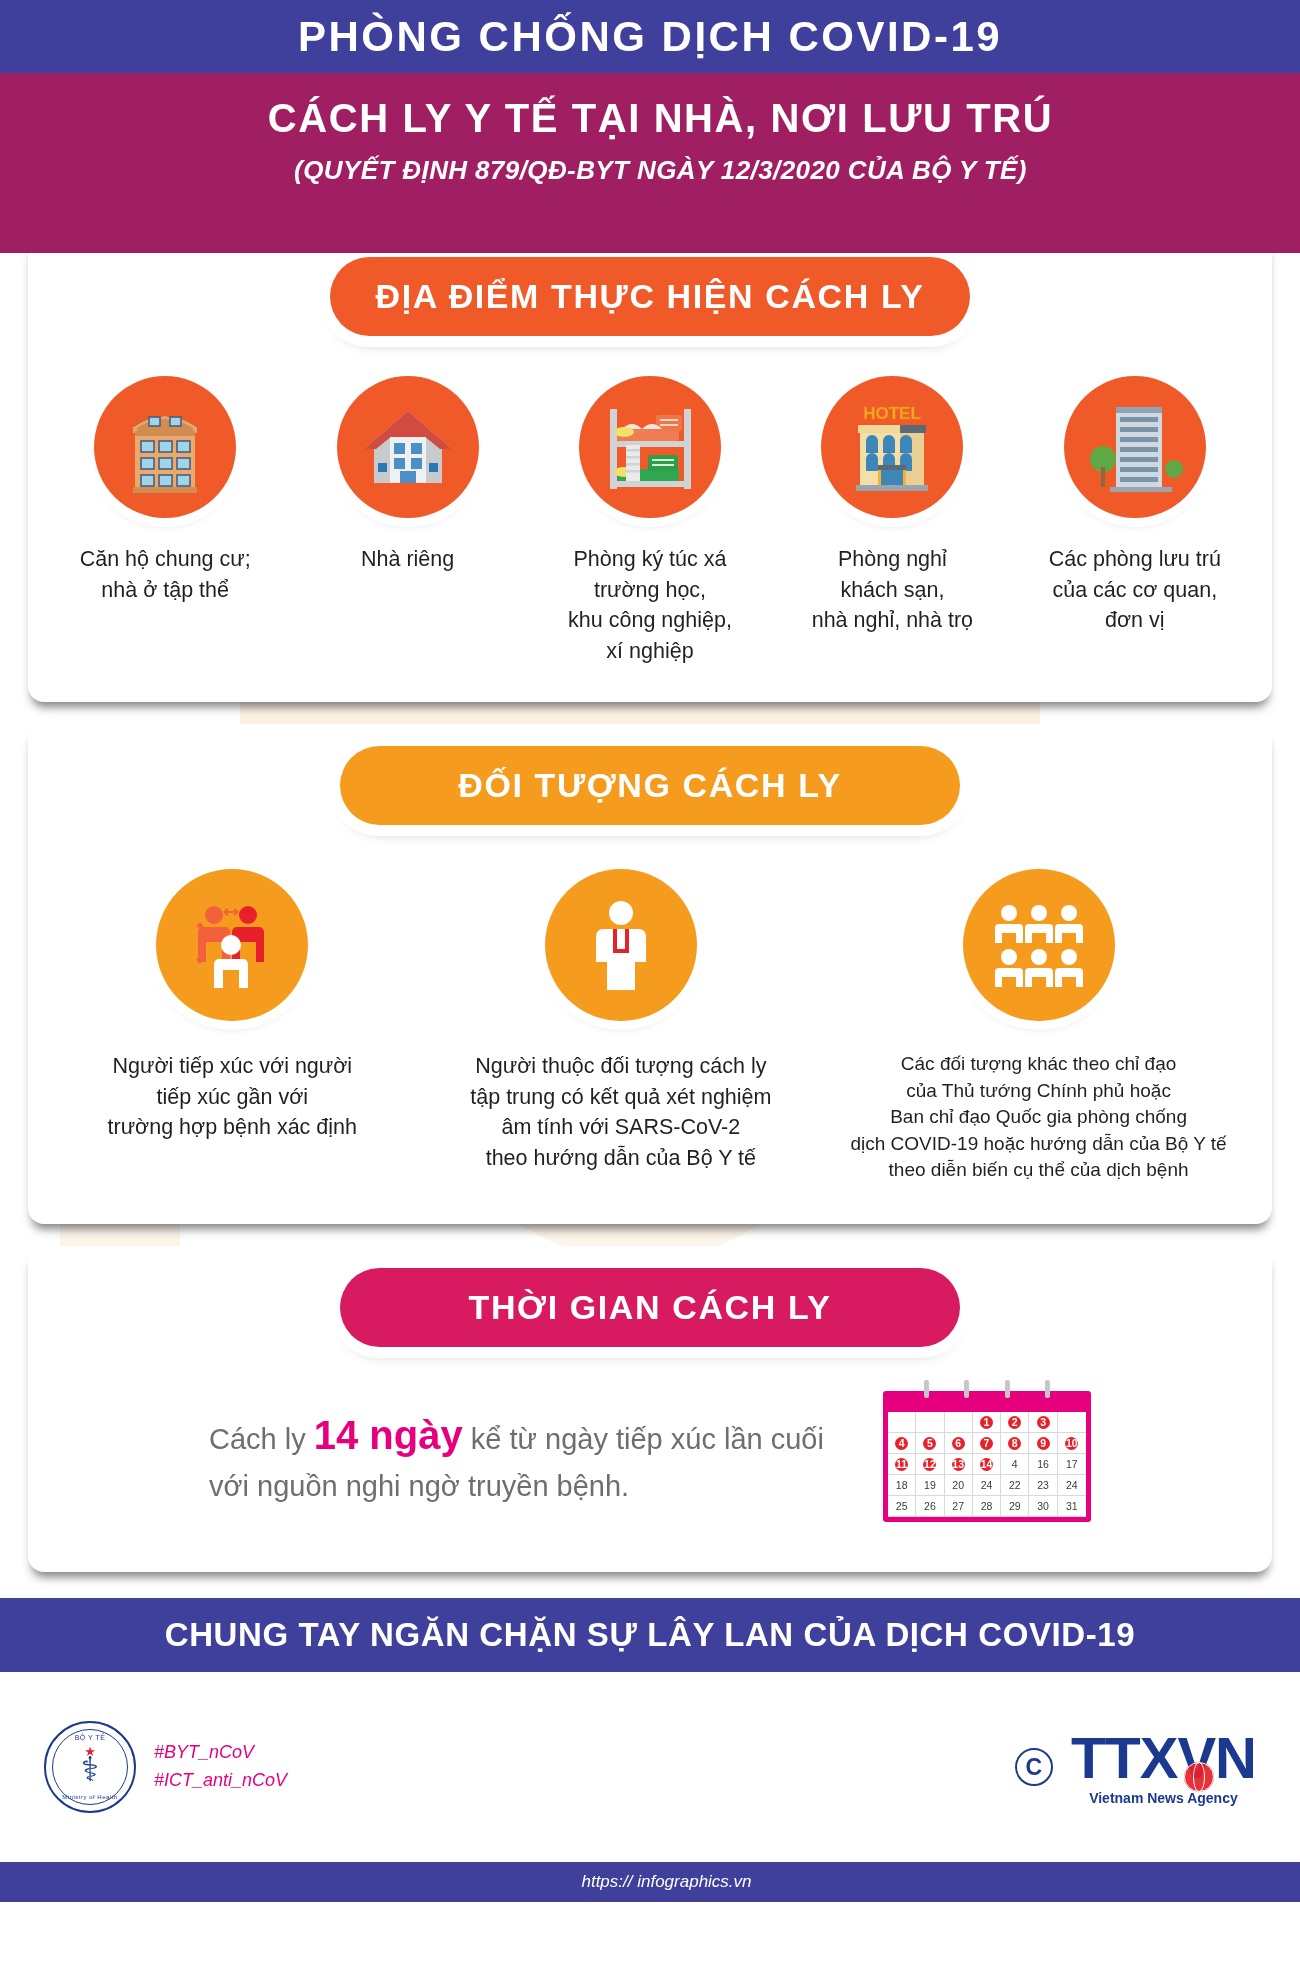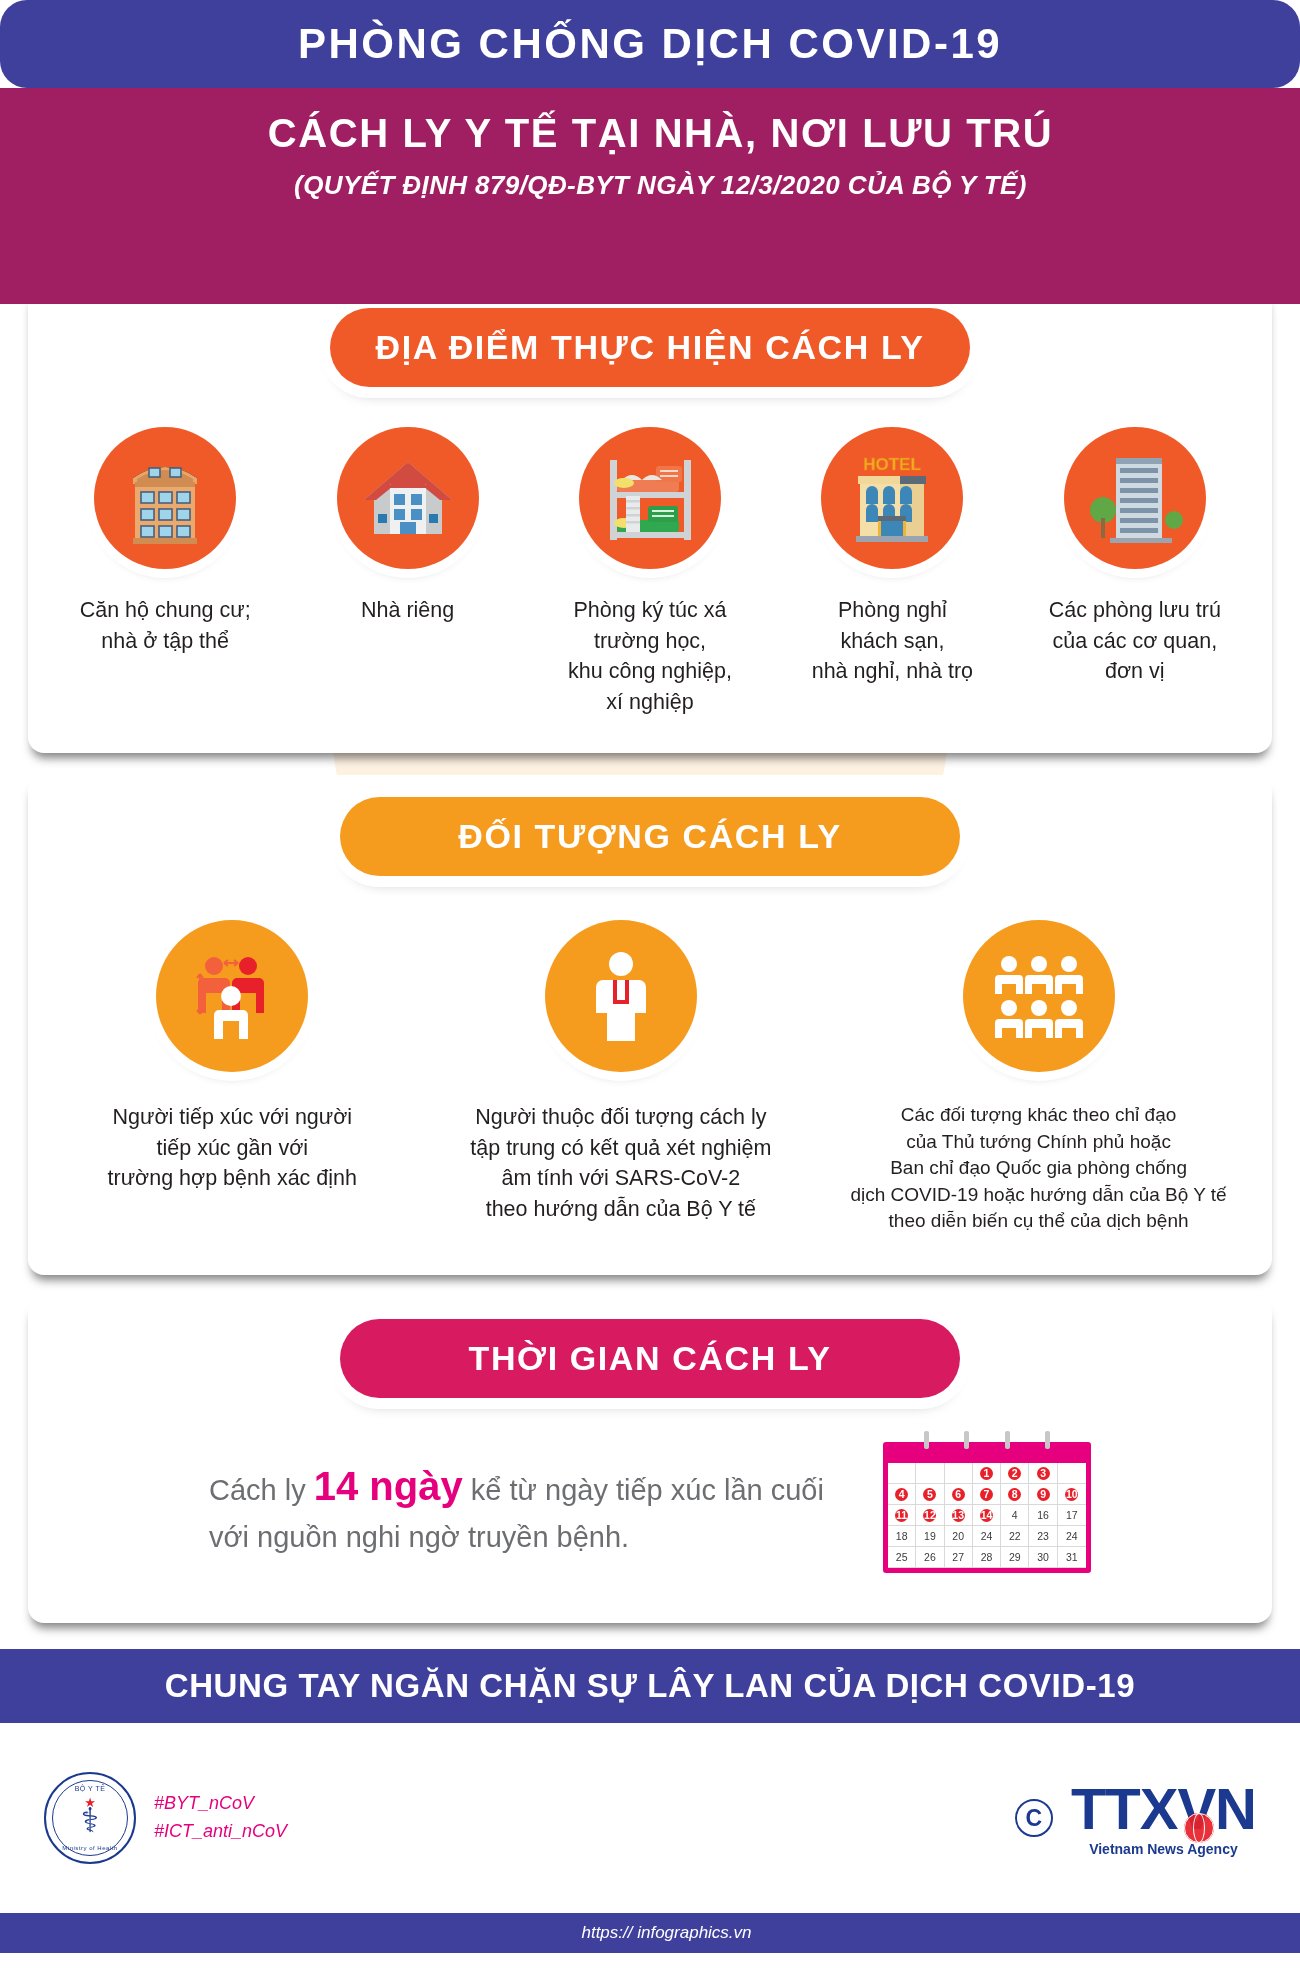--- a/index.html
+++ b/index.html
@@ -29,34 +29,34 @@
   }
   .virus-spike {
     position: absolute;
     background: #fdf1e2;
   }
 
   
   .band-top {
     position: relative; z-index: 5;
     background: #3f3f9c;
-    height: 88px;
-    display: flex; align-items: center; justify-content: center; border-radius: 27px;
+    height: 73px;
+    display: flex; align-items: center; justify-content: center;
   }
   .band-top h1 {
     color: #ffffff;
     font-size: 42px;
     font-weight: bold;
     letter-spacing: 2.5px;
     text-align: center;
   }
   .band-sub {
     position: relative; z-index: 5;
     background: #a01f62;
-    height: 216px;
+    height: 180px;
     padding-top: 16px;
     text-align: center;
     padding-left: 21px;
   }
   .band-sub h2 {
     color: #ffffff;
     font-size: 40px;
     font-weight: bold;
     letter-spacing: 1.6px;
     line-height: 1.45;

